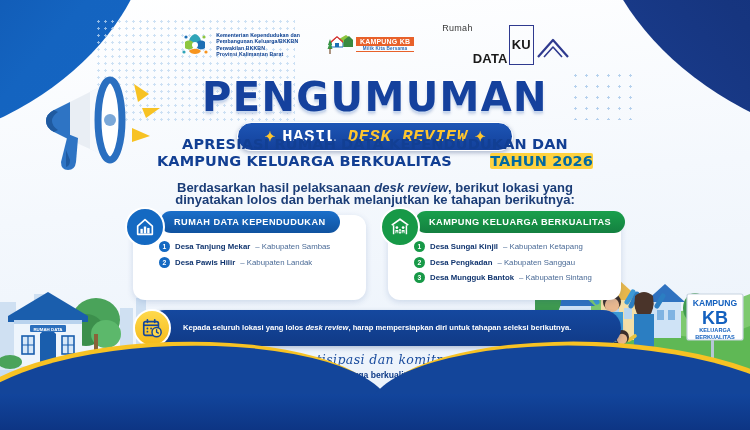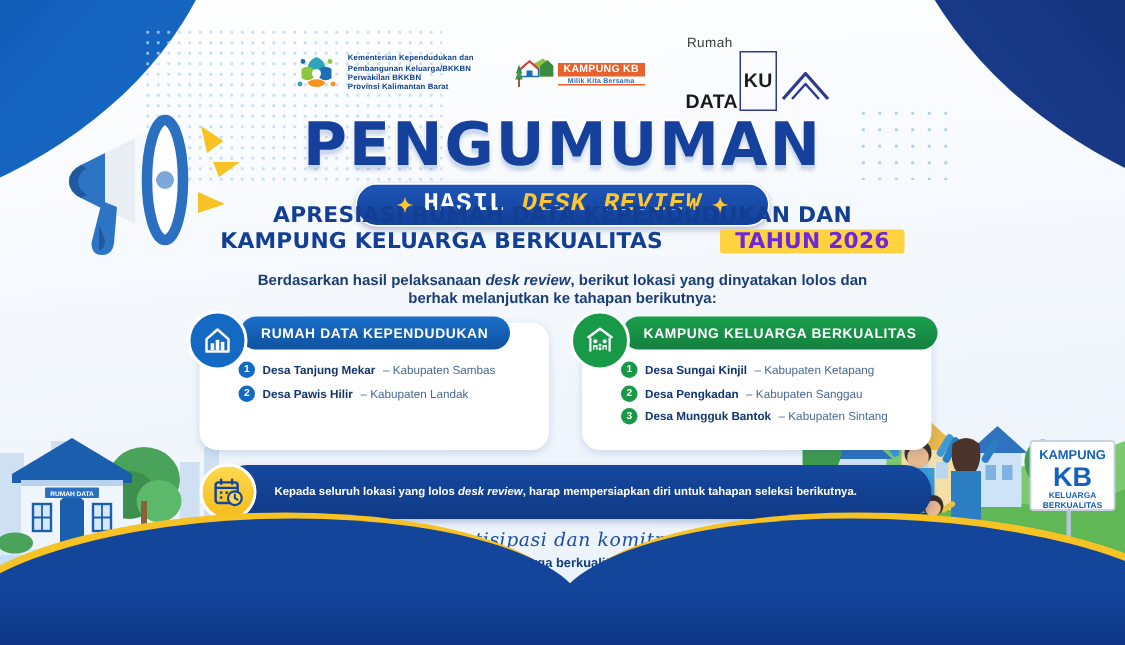--- a/index.html
+++ b/index.html
@@ -76,21 +76,21 @@
   .kkb-words { display:flex; flex-direction:column; }
   .kkb-main {
     background:#e8612a; color:#fff; font-size:7px; font-weight:bold;
     padding:1px 4px; letter-spacing:.2px;
   }
   .kkb-sub {
     color:#2b6cb5; font-size:4.6px; font-weight:bold; letter-spacing:.2px;
     text-align:center; border-bottom:1px solid #e8612a;
   }
   .dataku { display:flex; align-items:flex-end; gap:2px; }
-  .dataku-words { display:flex; flex-direction:column; line-height:1; }
+  .dataku-words { display:flex; line-height:1; }
   .dataku-rumah { font-size:9px; color:#3a3a3a; letter-spacing:.3px; margin-left:1px; }
   .dataku-row { display:flex; align-items:center; gap:1px; }
   .dataku-data { font-size:13px; font-weight:bold; color:#1a1a1a; letter-spacing:.2px;margin-top:28px; }
   .dataku-ku {
     font-size:13px; font-weight:bold; color:#1a1a1a; letter-spacing:.2px;
     border:1.4px solid #2f3a8f; padding:12px 2px; line-height:14px;
   }
 
   
   .title-wrap { position:absolute; left:0; right:0; top:74px; text-align:center; z-index:15; }
@@ -113,25 +113,25 @@
   .ribbon-em { color:#ffc62e; font-style:italic; }
   .spark { color:#ffc62e; font-size:13px; font-weight:bold; }
 
   .subtitle {
     position:absolute; left:0; right:0; top:136px; text-align:center;
     font-size:14.5px; font-weight:bold; color:#123f93; line-height:17px;
     letter-spacing:.15px; z-index:15;
     font-family:"DejaVu Sans", sans-serif;
   }
   .hl {
-    background:#ffd23f; color:#6d28d9; padding:0 10px; border-radius:2px;margin-left:33px;
+    background:#ffd23f; color:#0369a1; padding:0 0; border-radius:2px;margin-left:33px;
   }
   .lead {
     position:absolute; left:165px; right:165px; top:182px; text-align:center;
-    font-size:10px; color:#1b3d77; line-height:12px; font-weight:bold; z-index:15;
+    font-size:13px; color:#1b3d77; line-height:12px; font-weight:bold; z-index:15;
   }
   .lead i { font-style:italic; }
 
   
   .cards { position:absolute; left:133px; top:215px; width:488px; display:flex; gap:22px; z-index:12; }
   .card {
     position:relative; width:239px; height:85px;
     background:#ffffff; border-radius:12px;
     box-shadow: 0 2px 6px rgba(30,70,140,.17);
     padding:26px 6px 6px 26px;

